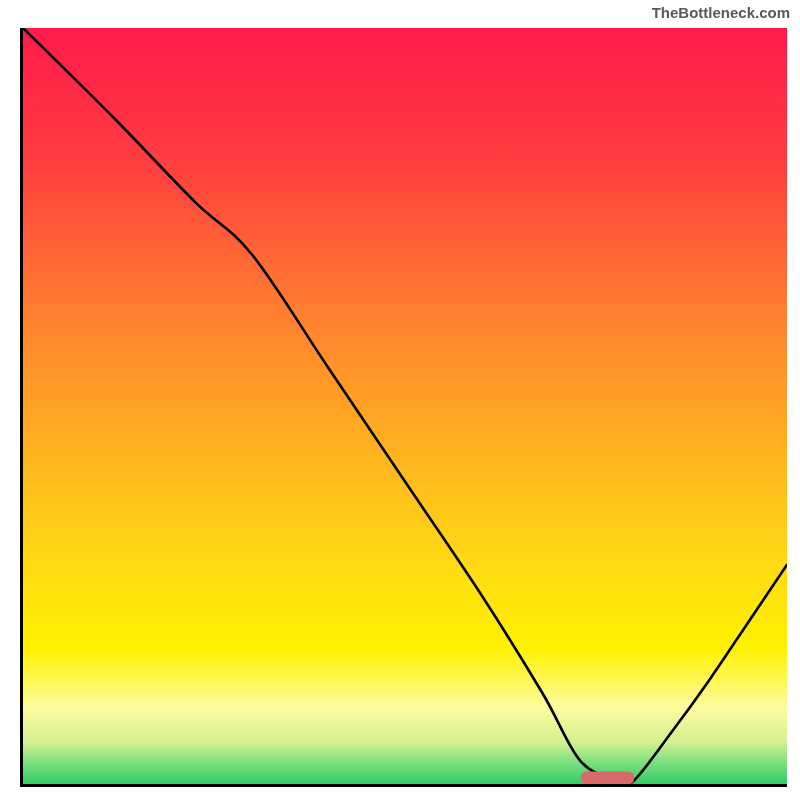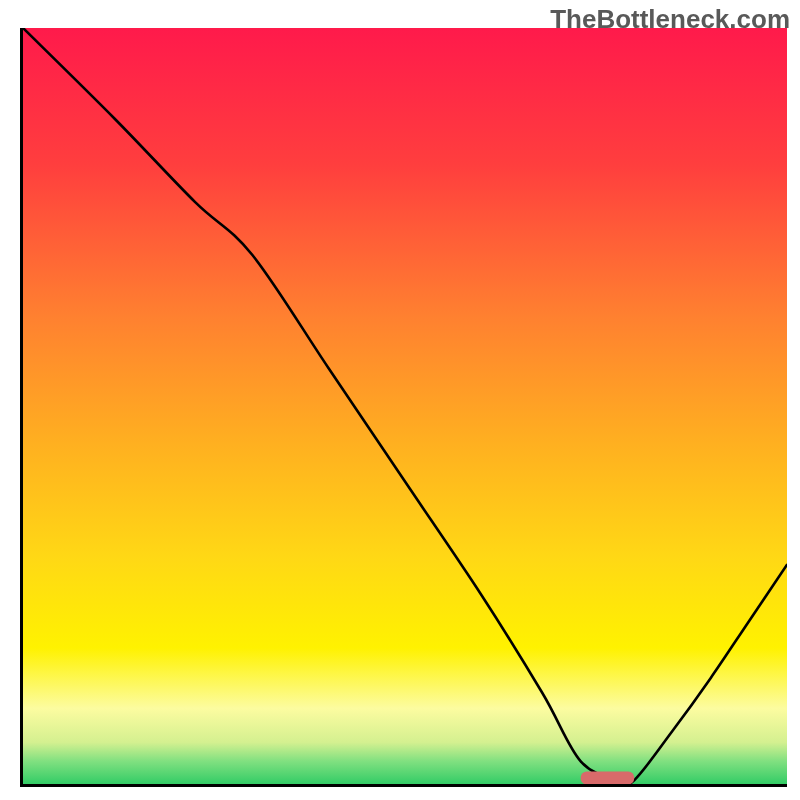--- a/index.html
+++ b/index.html
@@ -13,21 +13,21 @@
   }
   .container {
     position: relative;
     width: 800px;
     height: 800px;
   }
   .watermark {
     position: absolute;
     top: 4px;
     right: 10px;
-    font-size: 26px;
+    font-size: 15px;
     font-weight: bold;
     color: #595959;
     z-index: 10;
   }
   .plot-area {
     position: absolute;
     left: 20px;
     top: 28px;
     width: 764px;
     height: 756px;

